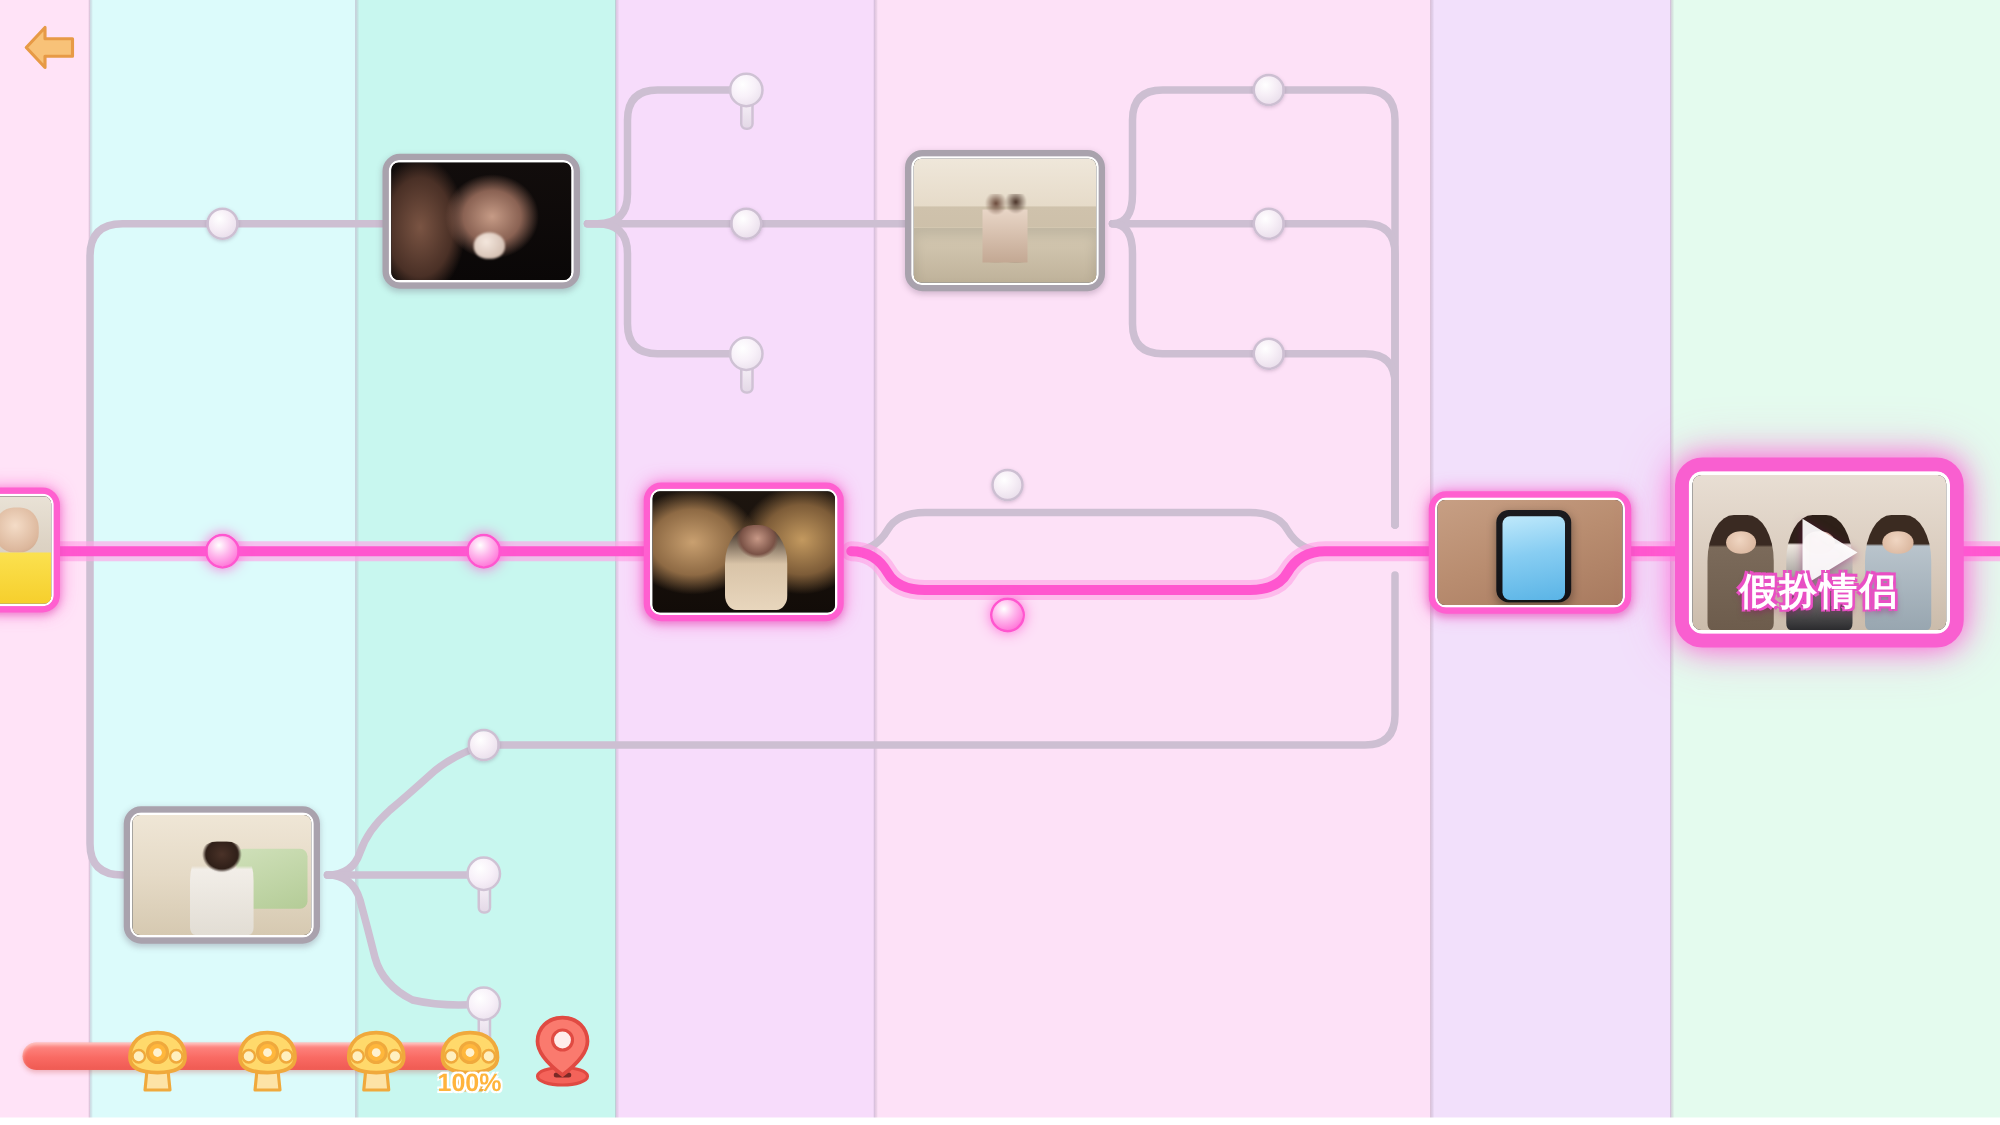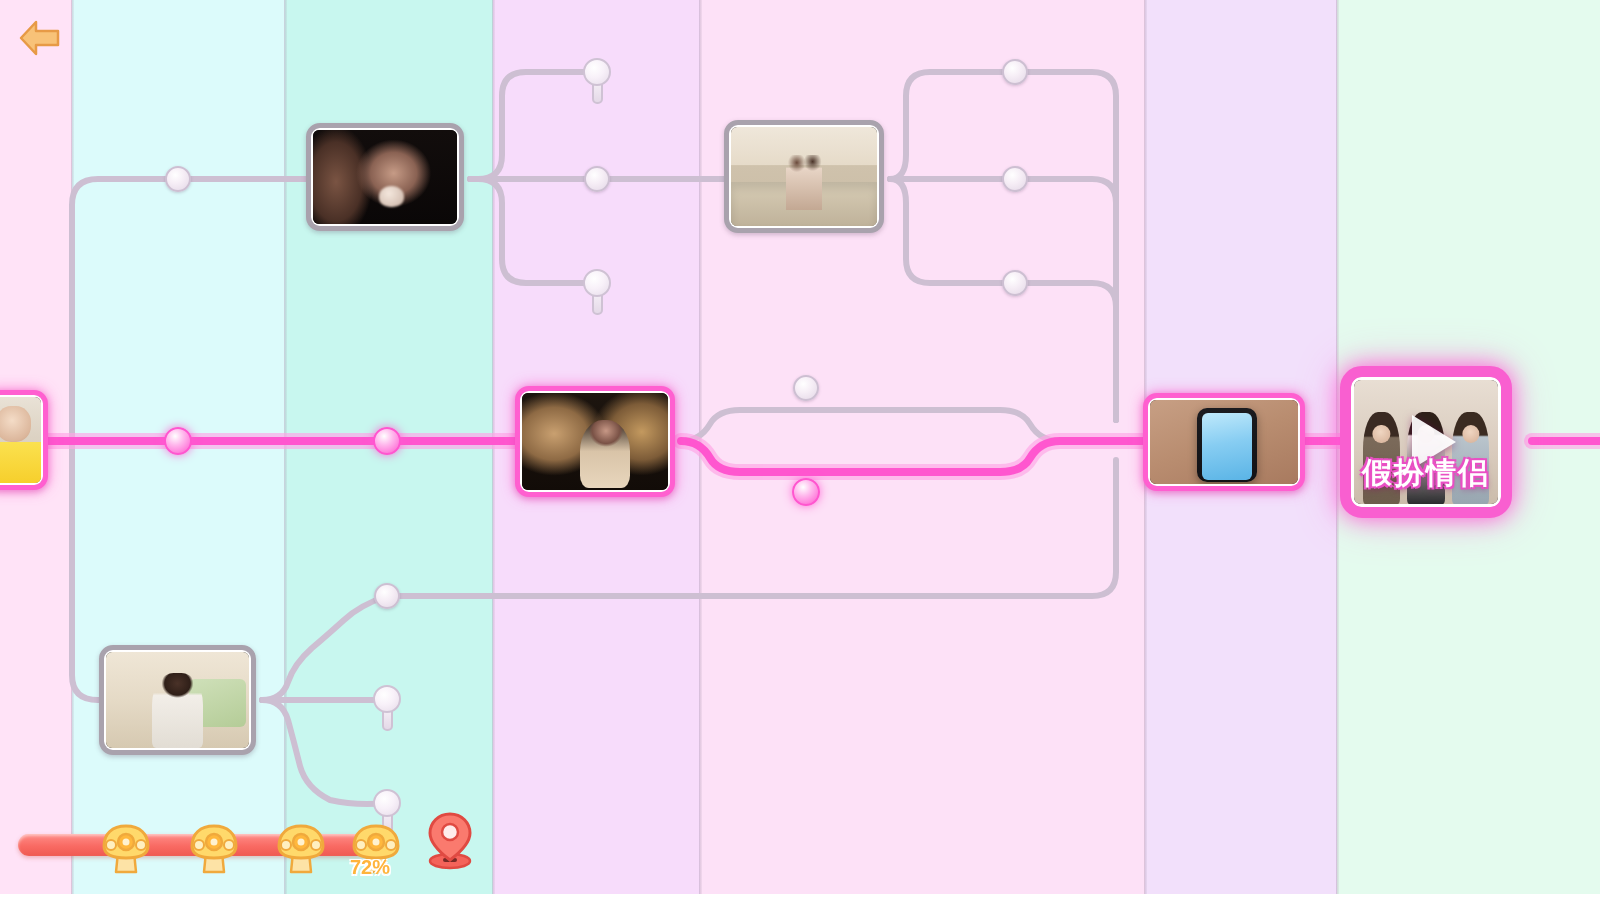--- a/index.html
+++ b/index.html
@@ -394,21 +394,21 @@
           </div>
         </div>
       </div>
       <div class="card active" style="left: 1143px; top: 393px; width: 162px; height: 98px;">
         <div class="frame">
           <div class="inner">
             <div class="ph ph-phone"></div>
           </div>
         </div>
       </div>
-      <div class="card current" style="left: 1340px; top: 366px; width: 172px; height: 152px;">
+      <div class="card current" style="left: 1340px; top: 366px; width: 231px; height: 152px;">
         <div class="frame">
           <div class="inner">
             <div class="ph ph-shop">
               <div class="p-person p1">
                 <div class="p-face"></div>
               </div>
               <div class="p-person p2">
                 <div class="p-face"></div>
               </div>
               <div class="p-person p3">
@@ -483,21 +483,21 @@
           </svg></div>
         <div class="milestone" style="left: 358px;"><svg viewBox="0 0 56 58" width="56" height="58">
             <path d="M20 34 L36 34 L38 54 L18 54 Z" fill="#fde3a6" stroke="#f0a93c" stroke-width="2.5" stroke-linejoin="round"></path>
             <path d="M6 28 C6 16 14 8 28 8 C42 8 50 16 50 28 C50 36 42 40 28 40 C14 40 6 36 6 28 Z" fill="#ffd96b" stroke="#f0a93c" stroke-width="3"></path>
             <circle cx="28" cy="24" r="8" fill="#ffb73c" stroke="#f0a93c" stroke-width="2.5"></circle>
             <circle cx="28" cy="24" r="3.5" fill="#fff2cf"></circle>
             <circle cx="13" cy="27" r="5" fill="#ffefc0" stroke="#f0a93c" stroke-width="2"></circle>
             <circle cx="43" cy="27" r="5" fill="#ffefc0" stroke="#f0a93c" stroke-width="2"></circle>
           </svg></div>
       </div>
-    <div class="progress-label" style="left:332px; top:50px;">72%</div>
+    <div class="progress-label" style="left:332px; top:50px;">100%</div>
   </div>
 
   <div class="map-pin" style="left:424px; bottom:30px;">
     <svg viewBox="0 0 52 62" width="52" height="62">
       <ellipse cx="26" cy="53" rx="20" ry="7" fill="#f4635a" stroke="#e04a42" stroke-width="2.5"></ellipse>
       <rect x="19" y="50" width="14" height="4" rx="2" fill="#7a2a26"></rect>
       <path d="M26 6 C14 6 6 15 6 25 C6 36 18 46 26 52 C34 46 46 36 46 25 C46 15 38 6 26 6 Z" fill="#fa7a6e" stroke="#e04a42" stroke-width="3"></path>
       <circle cx="26" cy="24" r="8" fill="#ffeceb" stroke="#e04a42" stroke-width="2.5"></circle>
     </svg>
   </div>

